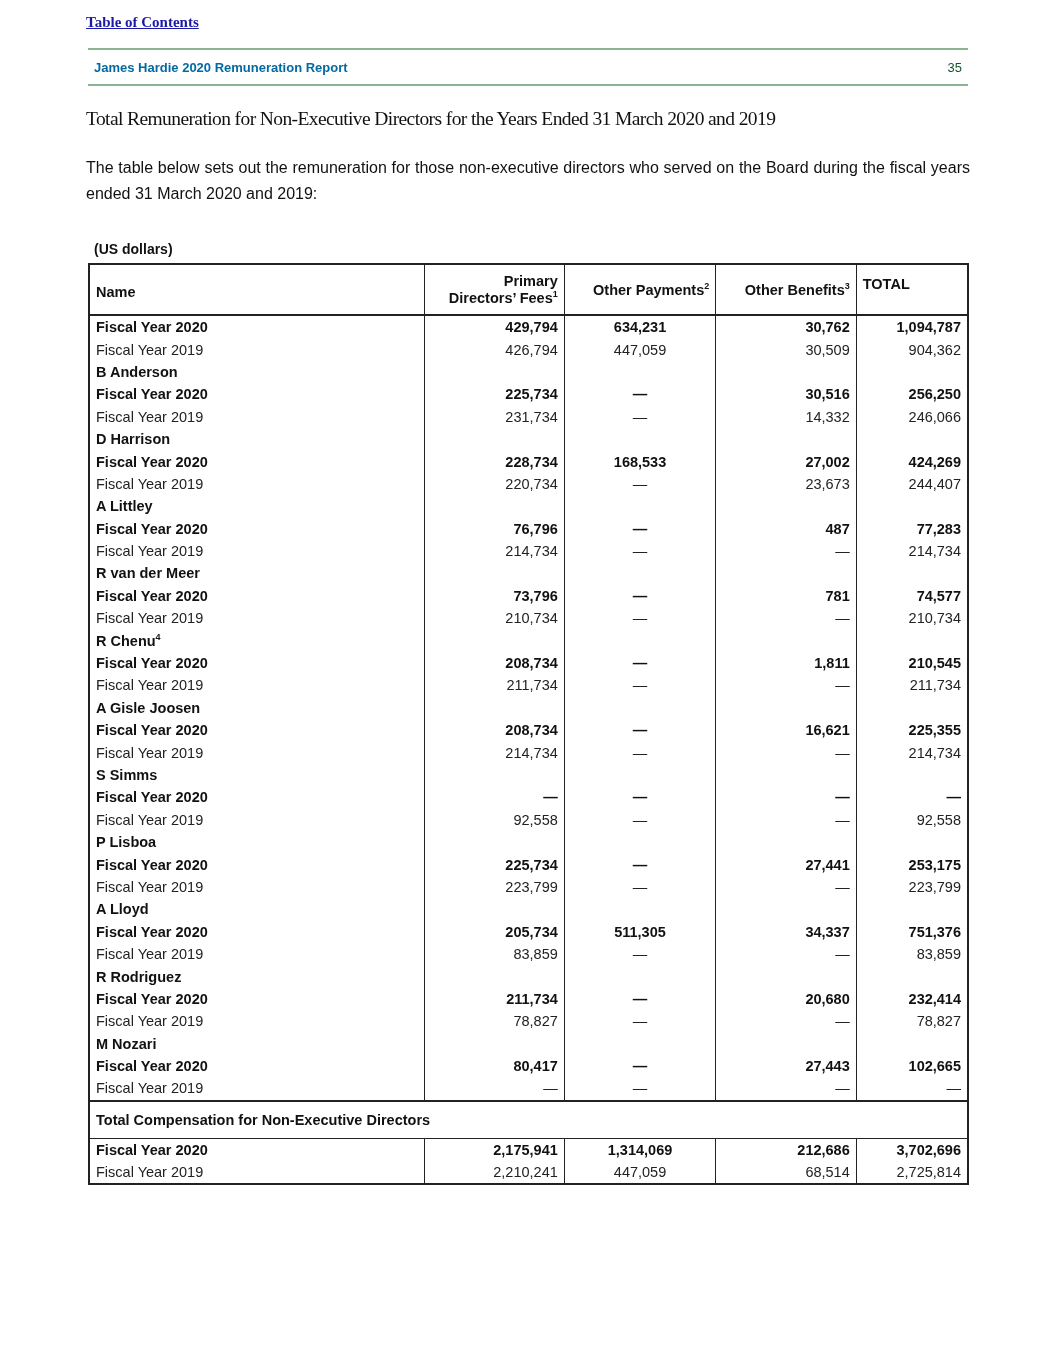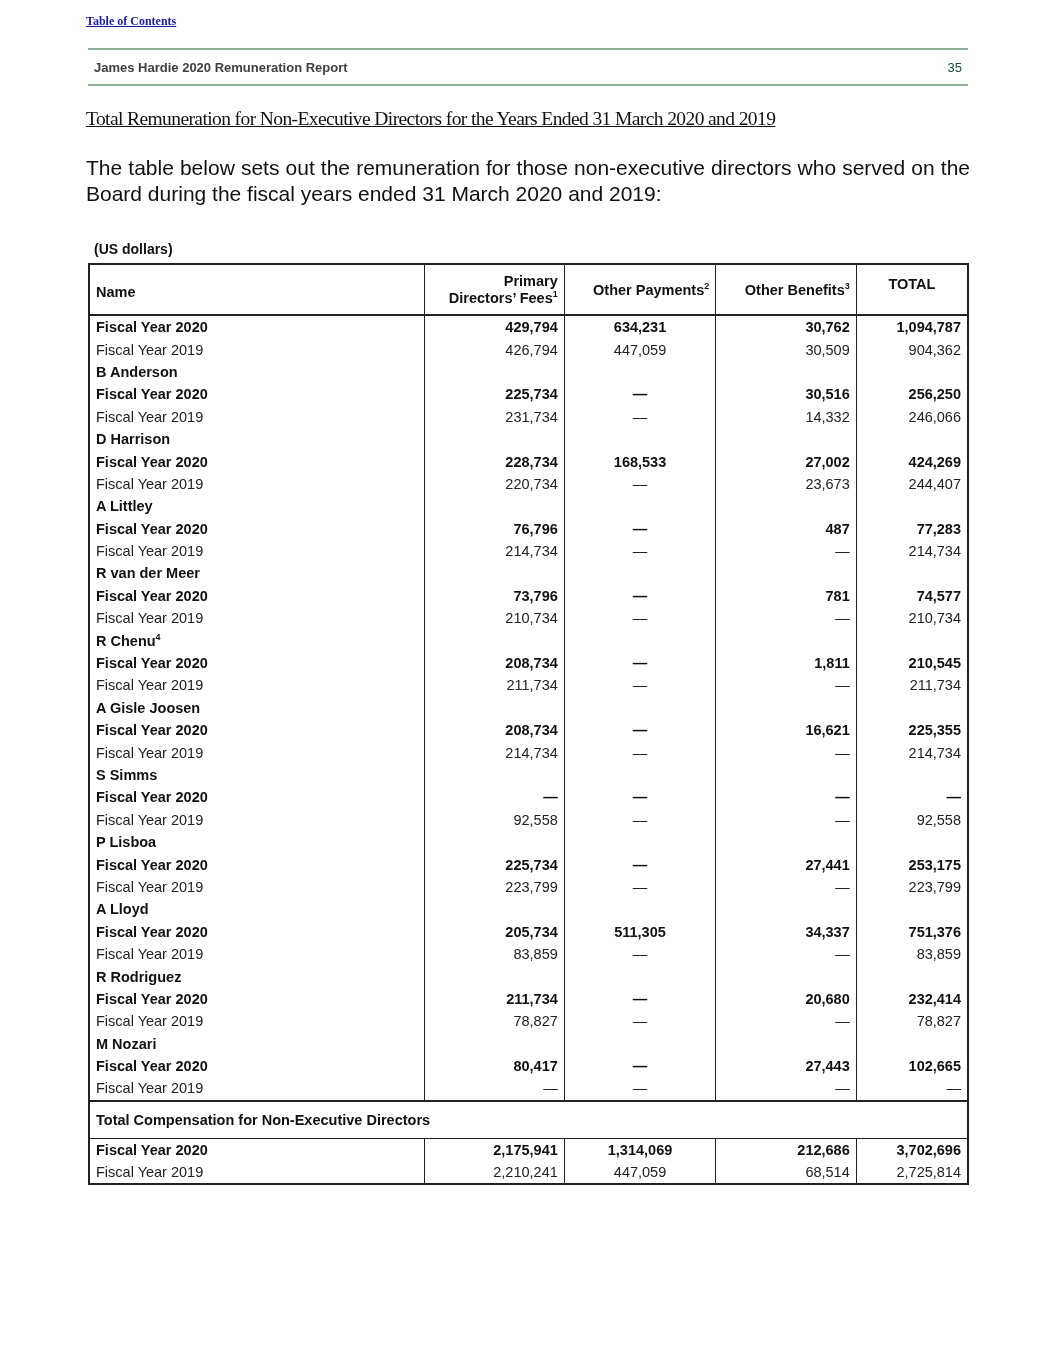--- a/index.html
+++ b/index.html
@@ -1,30 +1,30 @@
 <!DOCTYPE html>
 <html><head>
 <meta charset="utf-8">
 <style>
   html, body { margin: 0; padding: 0; background: #ffffff; }
   body { width: 1055px; height: 1365px; position: relative; font-family: "Liberation Sans", sans-serif; color: #111; overflow: hidden; }
-  .toc-link { position: absolute; left: 86px; top: 14px; font-family: "Liberation Serif", serif; font-size: 12px; font-weight: bold; color: #1a1aa6; text-decoration: underline; cursor: pointer; }
+  .toc-link { position: absolute; left: 86px; top: 14px; font-family: "Liberation Serif", serif; font-size: 15px; font-weight: bold; color: #1a1aa6; text-decoration: underline; cursor: pointer; }
   .running-header { position: absolute; left: 88px; top: 48px; width: 880px; height: 38px; border-top: 2px solid #8ab393; border-bottom: 2px solid #8ab393; box-sizing: border-box; }
-  .running-header .rh-title { position: absolute; left: 6px; top: 10px; font-size: 13px; font-weight: bold; color: #404040; }
+  .running-header .rh-title { position: absolute; left: 6px; top: 10px; font-size: 13px; font-weight: bold; color: #0369a1; }
   .running-header .rh-page { position: absolute; right: 6px; top: 10px; font-size: 13px; color: #14532d; }
-  .section-title { position: absolute; left: 86px; top: 108px; font-family: "Liberation Serif", serif; font-size: 19.5px; letter-spacing: -0.6px; text-decoration: underline; color: #111; white-space: nowrap; }
-  .intro { position: absolute; left: 86px; top: 155px; width: 884px; font-size: 21px; line-height: 26px; text-align: justify; color: #111; }
+  .section-title { position: absolute; left: 86px; top: 108px; font-family: "Liberation Serif", serif; font-size: 19.5px; letter-spacing: -0.6px; color: #111; white-space: nowrap; }
+  .intro { position: absolute; left: 86px; top: 155px; width: 884px; font-size: 16px; line-height: 26px; text-align: justify; color: #111; }
   .units { position: absolute; left: 94px; top: 241px; font-size: 14px; font-weight: bold; text-align: right; }
   table.remun { position: absolute; left: 88px; top: 263px; width: 881px; border-collapse: collapse; font-size: 14.5px; }
   table.remun td, table.remun th { padding: 0 6px; height: 22.4px; line-height: 22px; white-space: nowrap; }
   table.remun thead th { height: 38px; border-top: 2px solid #222; border-bottom: 2px solid #222; font-weight: bold; vertical-align: middle; }
   table.remun thead th.h-name { text-align: left; vertical-align: bottom; padding-bottom: 11px; }
   table.remun thead th.h-fees { line-height: 17px; }
   table.remun thead th.h-num { text-align: right; }
-  table.remun thead th.h-total { text-align: center; vertical-align: top; padding-top: 8px; }
+  table.remun thead th.h-total { text-align: left; vertical-align: top; padding-top: 8px; }
   sup { font-size: 9px; line-height: 0; vertical-align: 6px; }
   .c-name { width: 327px; text-align: left; border-left: 2px solid #222; border-right: 1.5px solid #222; }
   .c-fees { width: 127px; text-align: right; border-right: 1.5px solid #222; }
   .c-pay { width: 139px; text-align: center; border-right: 1.5px solid #222; }
   .c-ben { width: 128px; text-align: right; border-right: 1.5px solid #222; }
   .c-tot { width: 99px; text-align: right; border-right: 2px solid #222; }
   tr.name-row td { font-weight: bold; }
   tr.fy2020 td { font-weight: bold; }
   tr.fy2019 td { font-weight: normal; color: #222; }
   tr.last-director td { border-bottom: 2px solid #222; }

